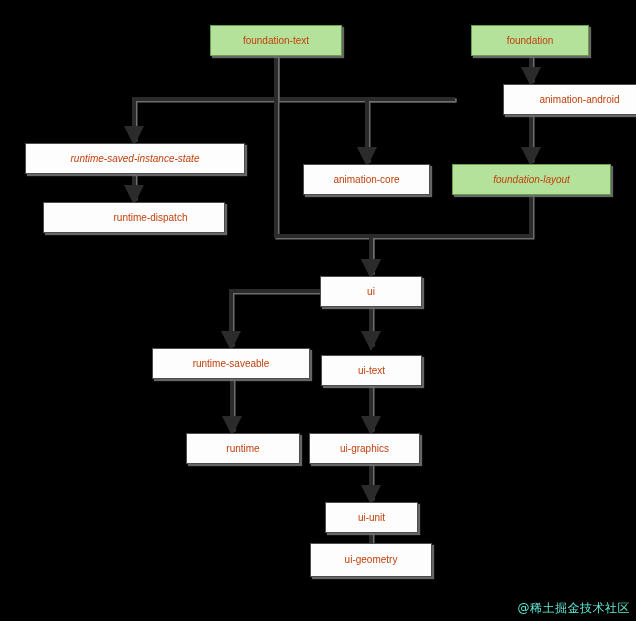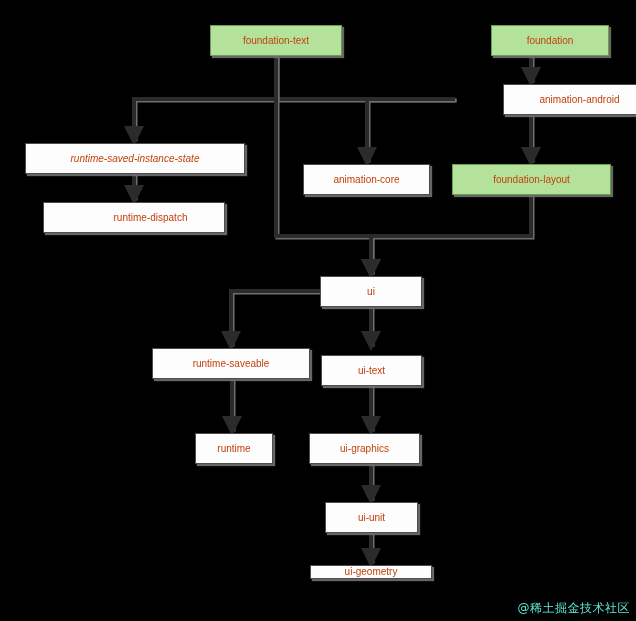--- a/index.html
+++ b/index.html
@@ -89,28 +89,28 @@
       <path d="M 232,379 L 232,430" fill="none" stroke="#2b2b2b" stroke-width="4" stroke-linejoin="miter" marker-end="url(#arrow-down)"></path>
       <path d="M 371,379 L 371,430" fill="none" stroke="#6e6e6e" stroke-width="4" transform="translate(1.5,1.5)" stroke-linejoin="miter"></path>
       <path d="M 371,379 L 371,430" fill="none" stroke="#2b2b2b" stroke-width="4" stroke-linejoin="miter" marker-end="url(#arrow-down)"></path>
       <path d="M 371,464 L 371,499" fill="none" stroke="#6e6e6e" stroke-width="4" transform="translate(1.5,1.5)" stroke-linejoin="miter"></path>
       <path d="M 371,464 L 371,499" fill="none" stroke="#2b2b2b" stroke-width="4" stroke-linejoin="miter" marker-end="url(#arrow-down)"></path>
       <path d="M 371,533 L 371,562" fill="none" stroke="#6e6e6e" stroke-width="4" transform="translate(1.5,1.5)" stroke-linejoin="miter"></path>
       <path d="M 371,533 L 371,562" fill="none" stroke="#2b2b2b" stroke-width="4" stroke-linejoin="miter" marker-end="url(#arrow-down)"></path>
     </svg>
   <div id="node-layer">
       <div class="node green" style="left: 210px; top: 25px; width: 132px; height: 31px;">foundation-text</div>
-      <div class="node green" style="left: 471px; top: 25px; width: 118px; height: 31px; margin-left: 20px;">foundation</div>
+      <div class="node green" style="left: 471px; top: 25px; width: 118px; height: 31px;">foundation</div>
       <div class="node" style="left: 455px; top: 84px; width: 153px; height: 31px; margin-left: 48px;">animation-android</div>
       <div class="node" style="left: 25px; top: 143px; width: 220px; height: 31px; font-style: italic;">runtime-saved-instance-state</div>
       <div class="node" style="left: 303px; top: 164px; width: 127px; height: 31px; text-align: right;">animation-core</div>
-      <div class="node green" style="left: 452px; top: 164px; width: 159px; height: 31px;">foundation-layout</div>
+      <div class="node green" style="left: 452px; top: 164px; width: 159px; height: 31px; font-style: italic;">foundation-layout</div>
       <div class="node" style="left: 43px; top: 202px; width: 182px; height: 31px; padding-left: 33px;">runtime-dispatch</div>
       <div class="node" style="left: 320px; top: 276px; width: 102px; height: 31px;">ui</div>
       <div class="node" style="left: 152px; top: 348px; width: 158px; height: 31px;">runtime-saveable</div>
       <div class="node" style="left: 321px; top: 348px; width: 101px; height: 31px; margin-top: 7px;">ui-text</div>
-      <div class="node" style="left: 195px; top: 433px; width: 78px; height: 31px; text-align: right;">runtime</div>
+      <div class="node" style="left: 186px; top: 433px; width: 114px; height: 31px; text-align: right;">runtime</div>
       <div class="node" style="left: 309px; top: 433px; width: 111px; height: 31px;">ui-graphics</div>
       <div class="node" style="left: 325px; top: 502px; width: 93px; height: 31px;">ui-unit</div>
-      <div class="node" style="left: 310px; top: 565px; width: 122px; height: 14px;">ui-geometry</div>
+      <div class="node" style="left: 310px; top: 543px; width: 122px; height: 34px;">ui-geometry</div>
     </div>
   <div class="watermark">@稀土掘金技术社区</div>
 </div>
 
 </body></html>

